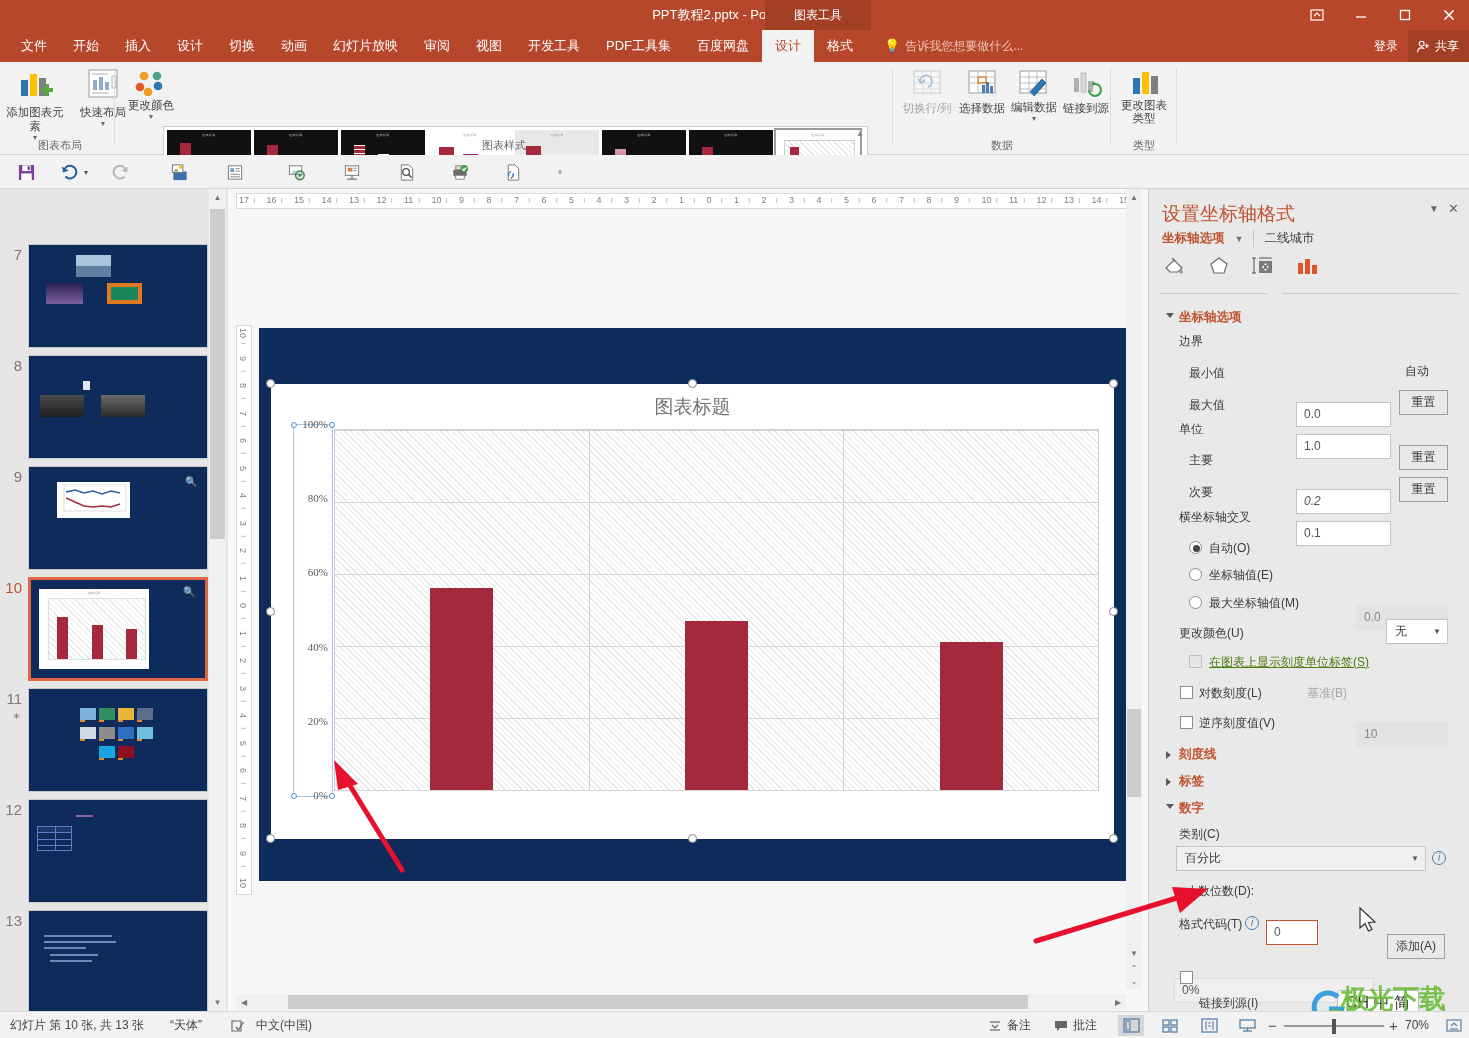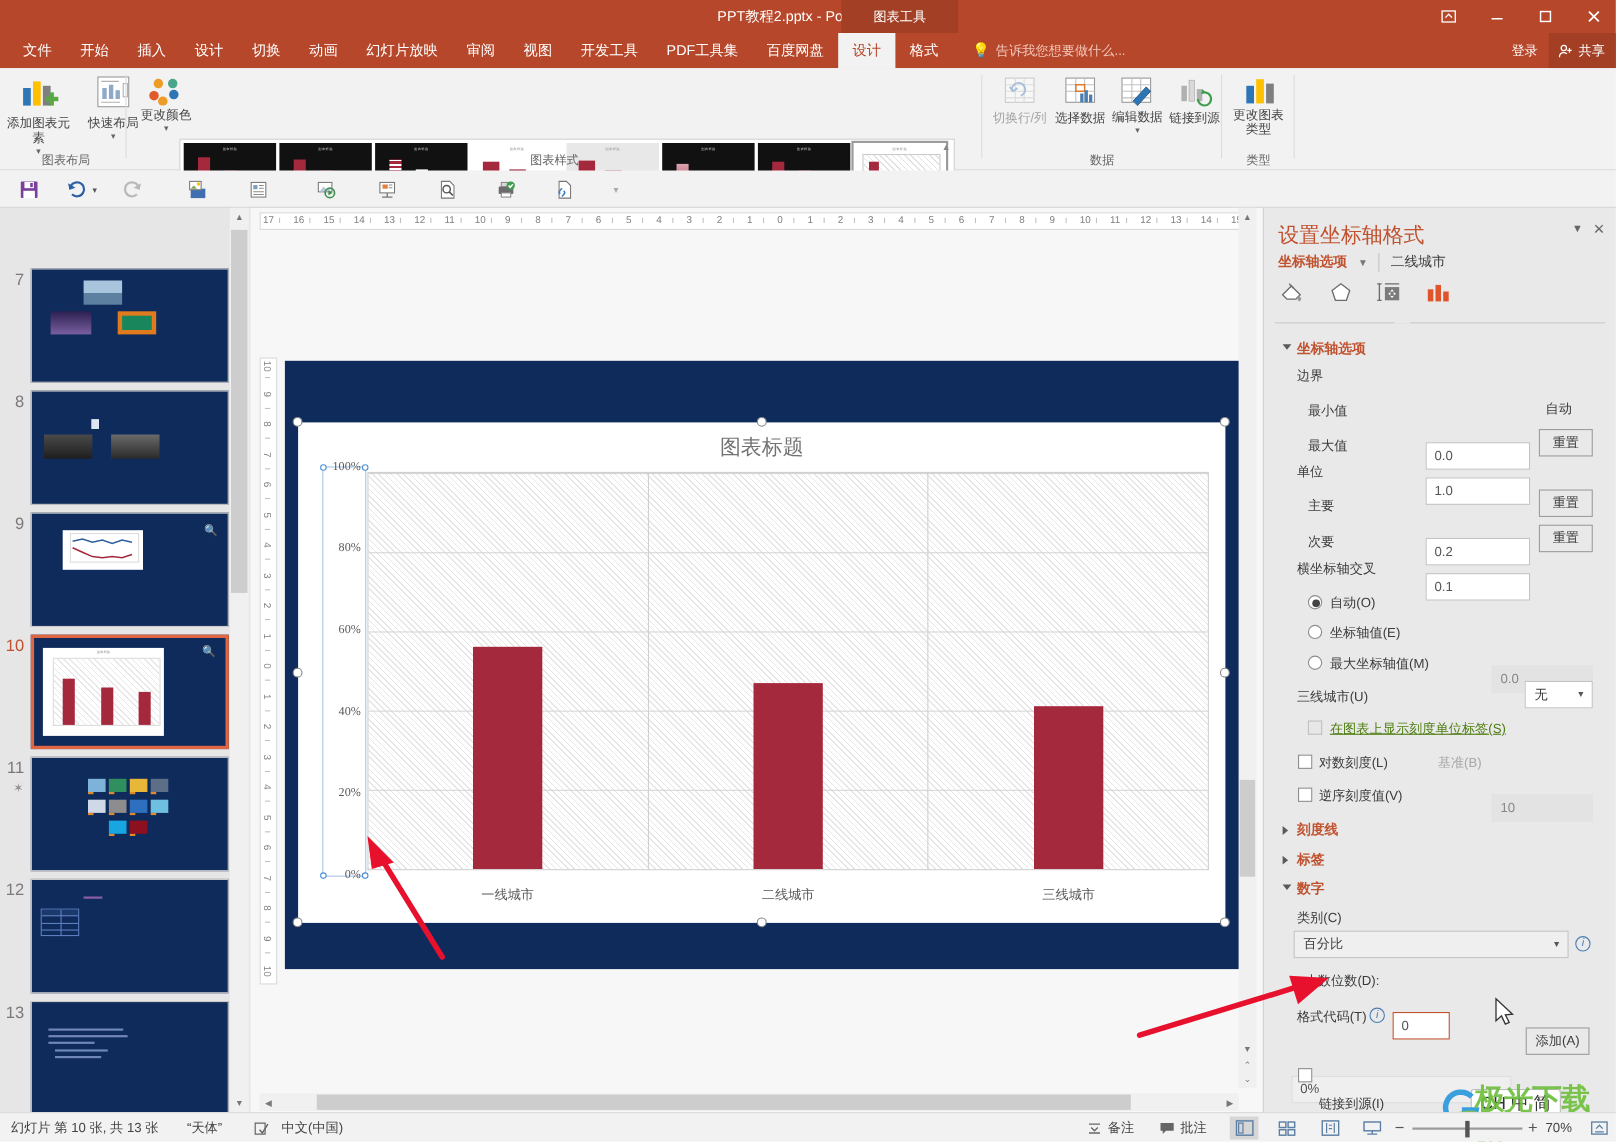--- a/index.html
+++ b/index.html
@@ -737,25 +737,20 @@
           <div style="position: absolute; right: 4px; top: calc(60% - 7px); font-size: 11px; color: rgb(89, 89, 89); font-family: &quot;Liberation Serif&quot;, &quot;DejaVu Serif&quot;, serif;">40%</div>
           <div style="position: absolute; right: 4px; top: calc(40% - 7px); font-size: 11px; color: rgb(89, 89, 89); font-family: &quot;Liberation Serif&quot;, &quot;DejaVu Serif&quot;, serif;">60%</div>
           <div style="position: absolute; right: 4px; top: calc(20% - 7px); font-size: 11px; color: rgb(89, 89, 89); font-family: &quot;Liberation Serif&quot;, &quot;DejaVu Serif&quot;, serif;">80%</div>
           <div style="position: absolute; right: 4px; top: calc(0% - 7px); font-size: 11px; color: rgb(89, 89, 89); font-family: &quot;Liberation Serif&quot;, &quot;DejaVu Serif&quot;, serif;">100%</div>
           <div style="position: absolute; width: 6px; height: 6px; border-radius: 50%; background: rgb(255, 255, 255); border: 1px solid rgb(74, 144, 217); top: -3px; left: -3px;"></div>
           <div style="position: absolute; width: 6px; height: 6px; border-radius: 50%; background: rgb(255, 255, 255); border: 1px solid rgb(74, 144, 217); top: -3px; left: calc(100% - 3px);"></div>
           <div style="position: absolute; width: 6px; height: 6px; border-radius: 50%; background: rgb(255, 255, 255); border: 1px solid rgb(74, 144, 217); top: calc(100% - 3px); left: -3px;"></div>
           <div style="position: absolute; width: 6px; height: 6px; border-radius: 50%; background: rgb(255, 255, 255); border: 1px solid rgb(74, 144, 217); top: calc(100% - 3px); left: calc(100% - 3px);"></div>
         </div>
 
-      <div id="xaxis" style="position:absolute;left:63px;right:15px;bottom:14px;height:20px;display:flex;">
-          <div style="flex: 1 1 0%; text-align: center; font-size: 12px; color: rgb(89, 89, 89); font-family: &quot;Liberation Serif&quot;, &quot;DejaVu Serif&quot;, serif;">一线城市</div>
-          <div style="flex: 1 1 0%; text-align: center; font-size: 12px; color: rgb(89, 89, 89); font-family: &quot;Liberation Serif&quot;, &quot;DejaVu Serif&quot;, serif;">二线城市</div>
-          <div style="flex: 1 1 0%; text-align: center; font-size: 12px; color: rgb(89, 89, 89); font-family: &quot;Liberation Serif&quot;, &quot;DejaVu Serif&quot;, serif;">三线城市</div>
-        </div>
     </div>
 
     <div class="handle" style="left:7px;top:51px;"></div>
     <div class="handle" style="left:429px;top:51px;"></div>
     <div class="handle" style="left:850px;top:51px;"></div>
     <div class="handle" style="left:7px;top:279px;"></div>
     <div class="handle" style="left:850px;top:279px;"></div>
     <div class="handle" style="left:7px;top:506px;"></div>
     <div class="handle" style="left:429px;top:506px;"></div>
     <div class="handle" style="left:850px;top:506px;"></div>
@@ -829,40 +824,40 @@
     <div class="tbox" style="left:147px;top:169px;width:95px;">0.0</div>
     <div class="plain" style="left:256px;top:174px;">自动</div>
 
     <div class="sub-lbl" style="left:40px;top:208px;">最大值</div>
     <div class="tbox" style="left:147px;top:201px;width:95px;">1.0</div>
     <div class="btn" style="left:250px;top:201px;width:49px;">重置</div>
 
     <div class="sub-lbl" style="left:30px;top:232px;">单位</div>
 
     <div class="sub-lbl" style="left:40px;top:263px;">主要</div>
-    <div class="tbox" style="left:147px;top:256px;width:95px;">0.2</div>
+    <div class="tbox" style="left:147px;top:256px;width:95px;font-style:italic;">0.2</div>
     <div class="btn" style="left:250px;top:256px;width:49px;">重置</div>
 
     <div class="sub-lbl" style="left:40px;top:295px;">次要</div>
     <div class="tbox" style="left:147px;top:288px;width:95px;">0.1</div>
     <div class="btn" style="left:250px;top:288px;width:49px;">重置</div>
 
     <div class="sub-lbl" style="left:30px;top:320px;">横坐标轴交叉</div>
 
     <div class="radio on" style="left:40px;top:352px;"></div>
     <div class="plain" style="left:60px;top:351px;">自动(O)</div>
 
     <div class="radio" style="left:40px;top:379px;"></div>
     <div class="plain" style="left:60px;top:378px;">坐标轴值(E)</div>
     <div class="tbox dis" style="left:207px;top:372px;width:92px;">0.0</div>
 
     <div class="radio" style="left:40px;top:407px;"></div>
     <div class="plain" style="left:60px;top:406px;">最大坐标轴值(M)</div>
 
-    <div class="plain" style="left:30px;top:436px;">三线城市(U)</div>
+    <div class="plain" style="left:30px;top:436px;">更改颜色(U)</div>
     <div class="sel-box" style="left:237px;top:430px;width:62px;">
       <span>无</span>
       <span style="font-size:8px;color:#555;">▼</span>
     </div>
 
     <div class="chk dis" style="left:40px;top:466px;"></div>
     <div class="plain" style="left:60px;top:465px;color:#4d7c0f;text-decoration:underline;">在图表上显示刻度单位标签(S)</div>
 
     <div class="chk" style="left:31px;top:497px;"></div>
     <div class="plain" style="left:50px;top:496px;">对数刻度(L)</div>

